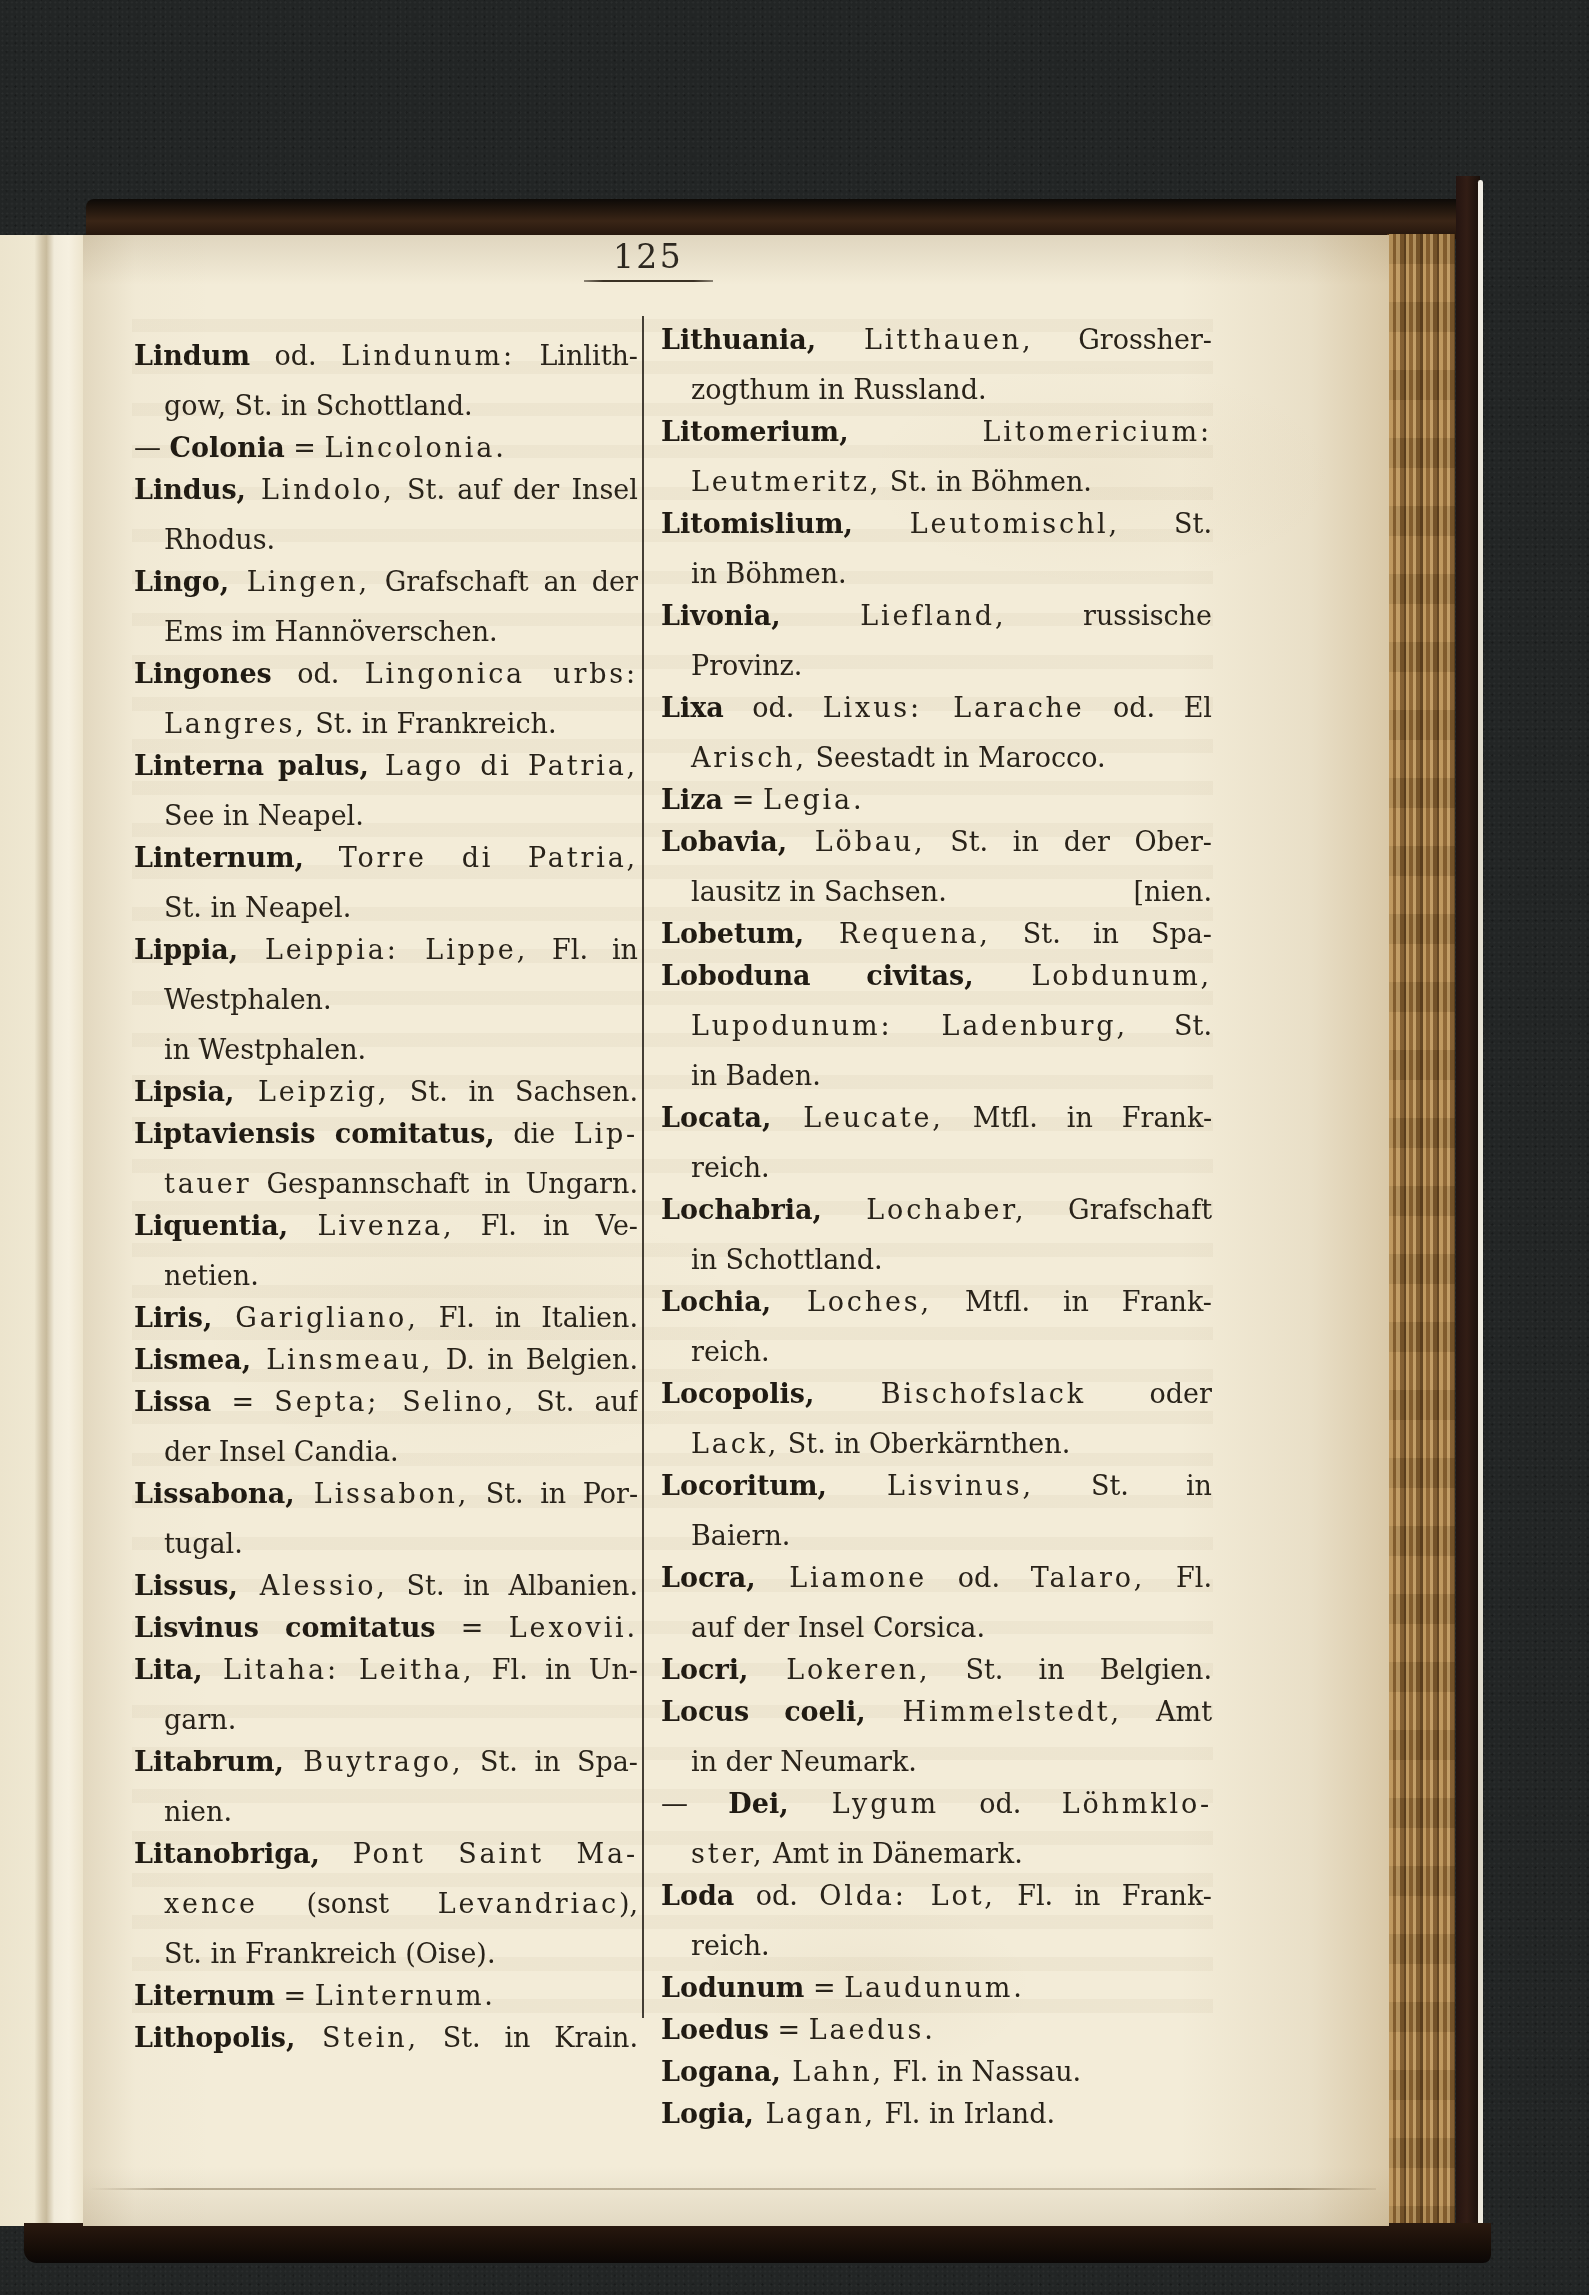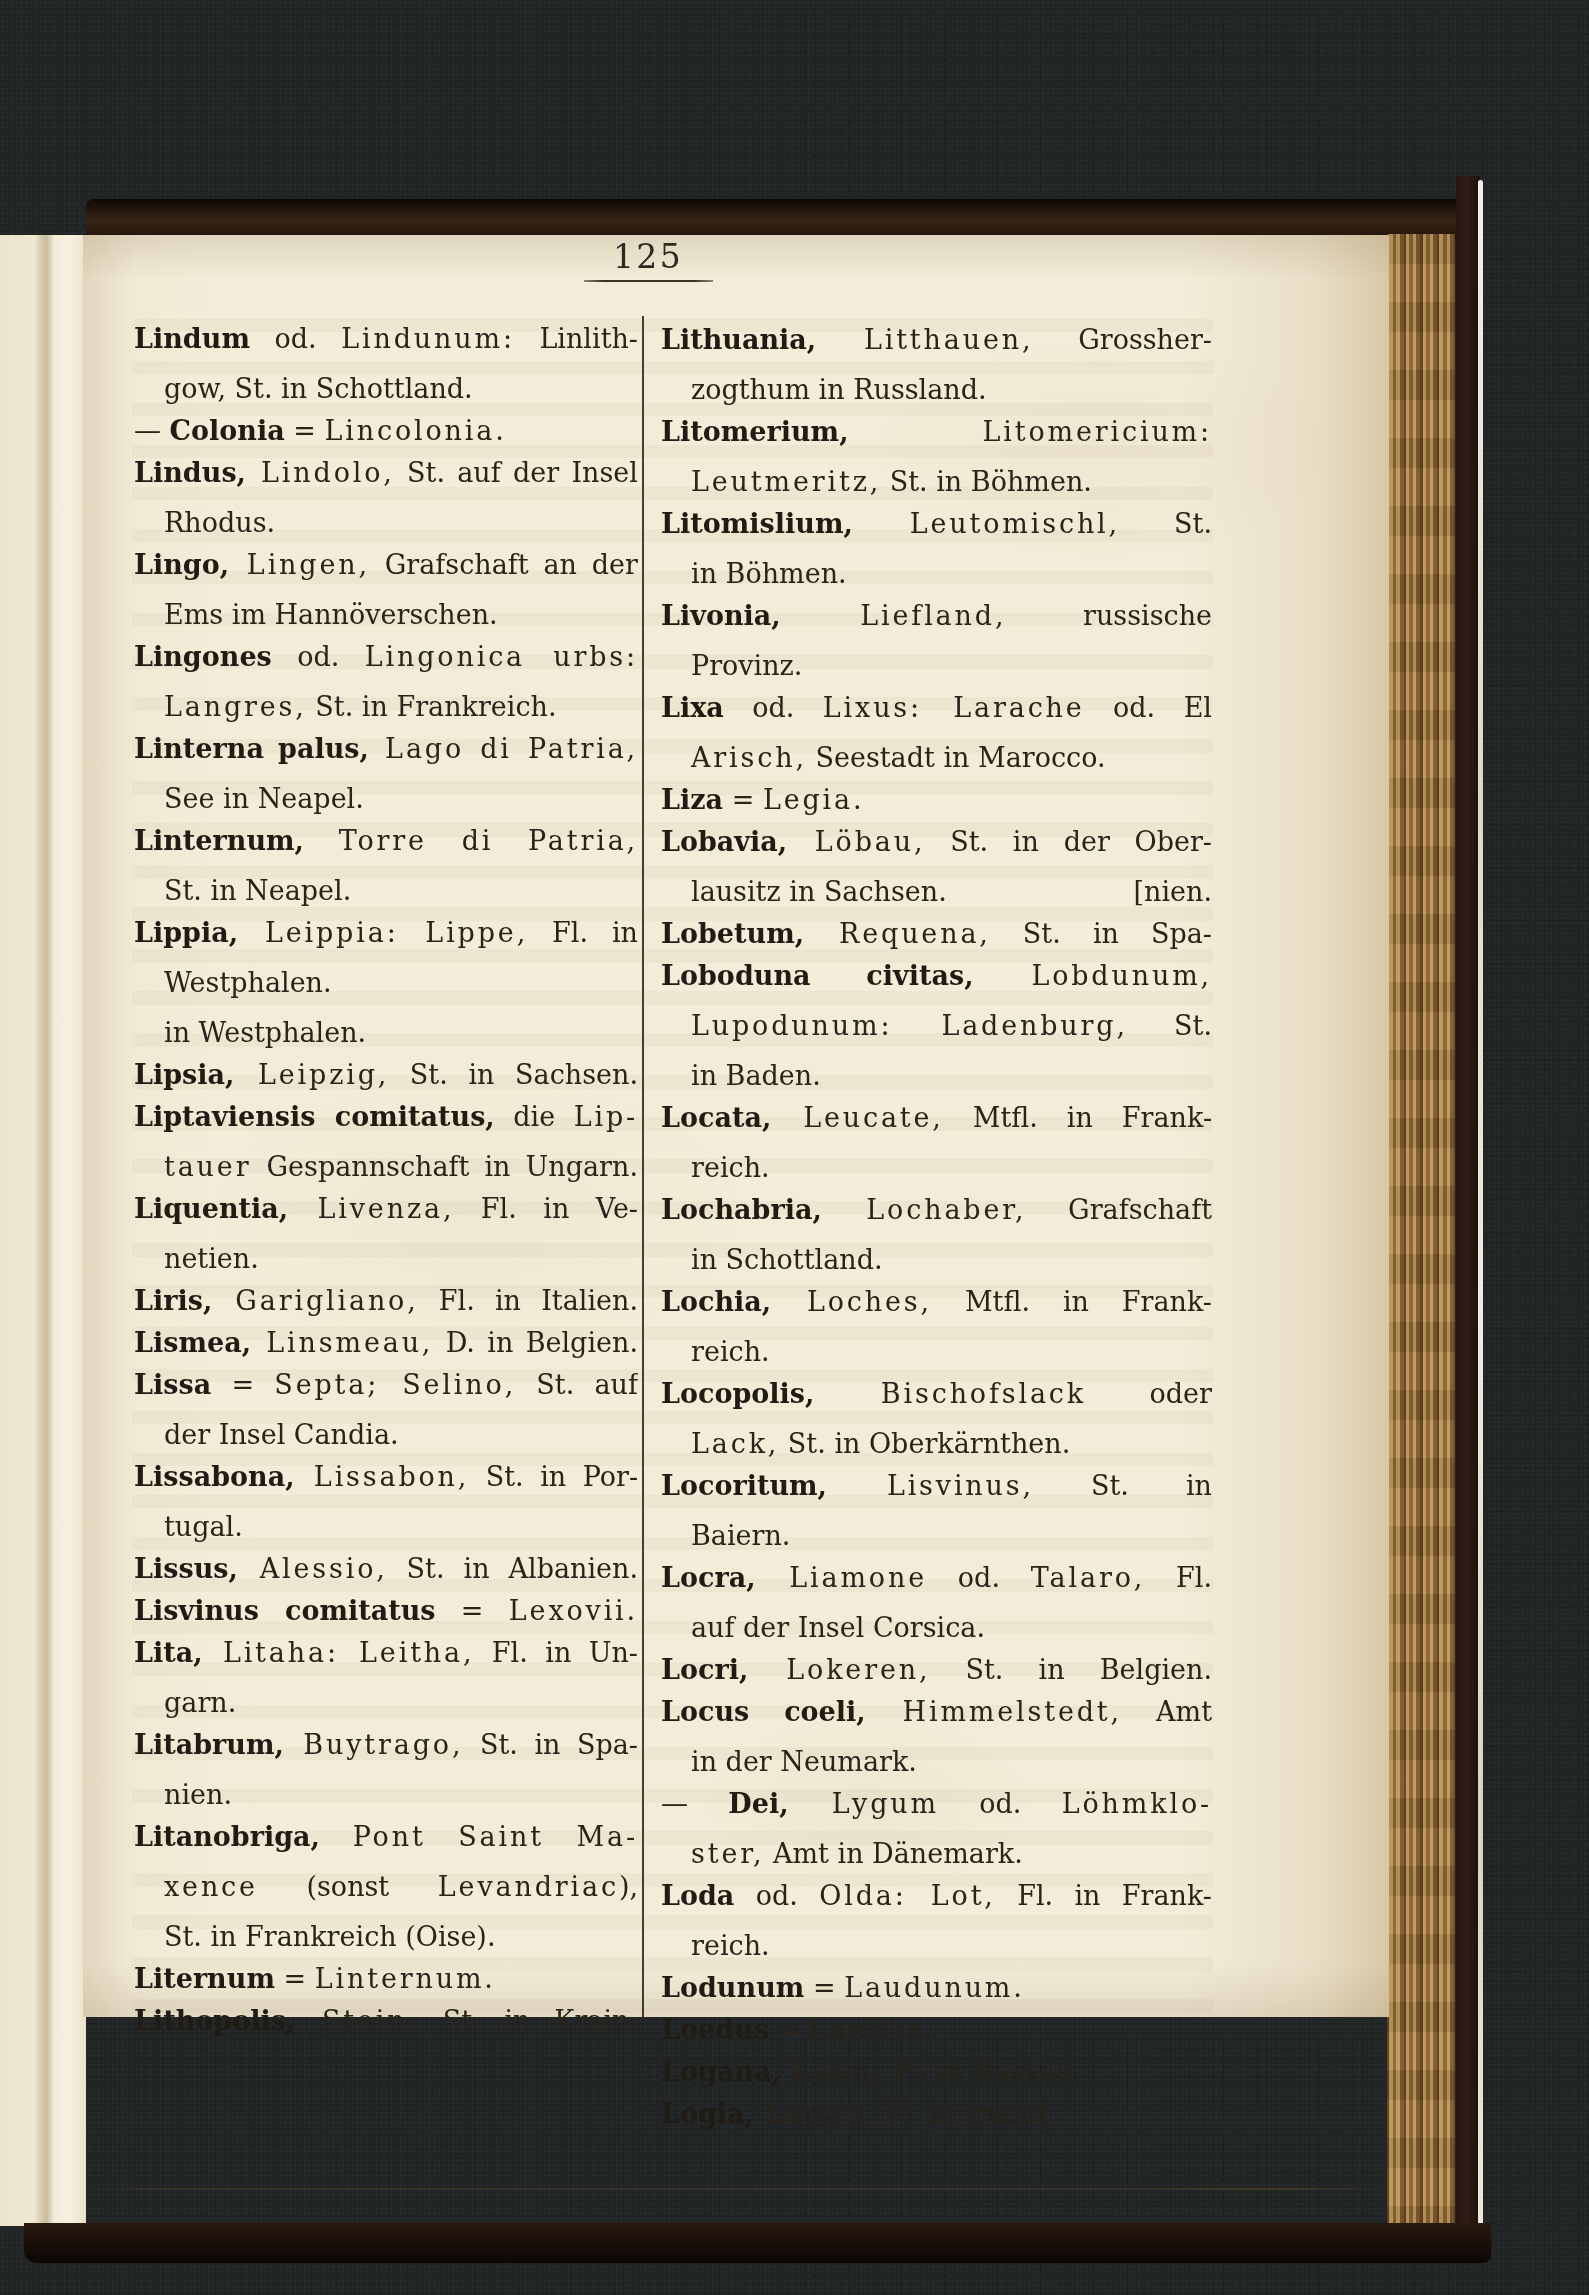--- a/index.html
+++ b/index.html
@@ -16,21 +16,21 @@
     background:linear-gradient(180deg,#0d0a07,#3a2516 55%,#20130b);
     border-radius:8px 11px 0 0;}
   
   .bottom-edge{position:absolute;left:24px;top:2223px;width:1467px;height:40px;
     background:linear-gradient(180deg,#2a190f,#140c07 70%,#0b0706);
     border-radius:0 0 8px 12.7px;}
   
   .facing-sliver{position:absolute;left:0;top:235px;width:86px;height:1991px;
     background:linear-gradient(90deg,#ece4cd 0%,#efe8d2 40%,#d3c7ab 49%,#c8bb9d 54%,#f1ebda 63%,#f6f0e0 80%,#ebe2c9 100%);}
   
-  .page{position:absolute;left:83px;top:235px;width:1306px;height:1782px;
+  .page{position:absolute;left:83px;top:235px;width:1306px;height:1991px;
     background-color:#f3ecd8;
     background-image:
       radial-gradient(ellipse 334px 159px at 78% 12%, rgba(166,128,66,.05), transparent 70%),
       radial-gradient(ellipse 397px 207px at 30% 55%, rgba(150,118,62,.04), transparent 70%),
       radial-gradient(ellipse 238px 127px at 60% 88%, rgba(150,118,62,.05), transparent 70%),
       linear-gradient(90deg, rgba(139,108,58,.16) 0, rgba(139,108,58,.02) 4%, rgba(0,0,0,0) 10%, rgba(0,0,0,0) 84%, rgba(146,110,52,.10) 94%, rgba(158,118,56,.30) 100%),
       linear-gradient(180deg, rgba(104,78,40,.14) 0, rgba(104,78,40,0) 2.5%, rgba(104,78,40,0) 97%, rgba(104,78,40,.12) 100%);}
   
   .fore-edge{position:absolute;left:1387px;top:234px;width:68px;height:1993px;
     background-color:#a87d44;
@@ -44,21 +44,21 @@
   .white-line{position:absolute;left:1478px;top:180px;width:4.8px;height:2061px;
     background:linear-gradient(180deg,#f2efe6 0,#ddd8c9 30%,#efece1 55%,#d8d3c4 80%,#eeeade 100%);
     border-radius:2.4px;}
   
   .pagenum-wrap{position:absolute;left:446px;top:4px;width:238px;text-align:center;}
   .pagenum{font-size:33px;letter-spacing:2.4px;color:#2d2820;line-height:35px;}
   .pagenum-rule{width:129px;height:2.4px;margin:5.6px auto 0;
     background:linear-gradient(90deg,rgba(58,49,36,.55),#3a3124 15%,#3a3124 85%,rgba(58,49,36,.55));}
   
   .col{position:absolute;color:#29231a;font-size:27px;}
-  .col1{left:51px;top:83px;width:504px;}
+  .col1{left:51px;top:100px;width:504px;}
   .col2{left:578px;top:84px;width:551px;}
   .divider{position:absolute;left:559px;top:81px;width:2.4px;height:1702px;background:#2b261e;opacity:.88;}
   .line{height:42px;line-height:42px;overflow:hidden;}
   .line.ind{padding-left:30px;margin-top:8px;}
   .line.j{text-align:justify;text-align-last:justify;}
   .sg-b{font-weight:bold;color:#201b13;}
   .sg-s{letter-spacing:.105em;}
   .sg-r{float:right;}
   
   .ghost{position:absolute;left:49px;top:84px;width:1081px;height:1700px;pointer-events:none;

